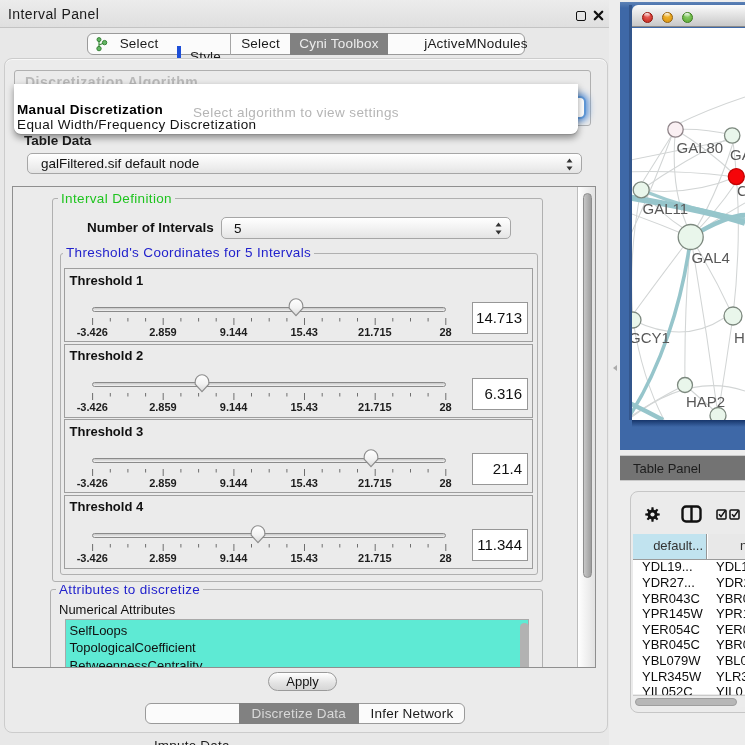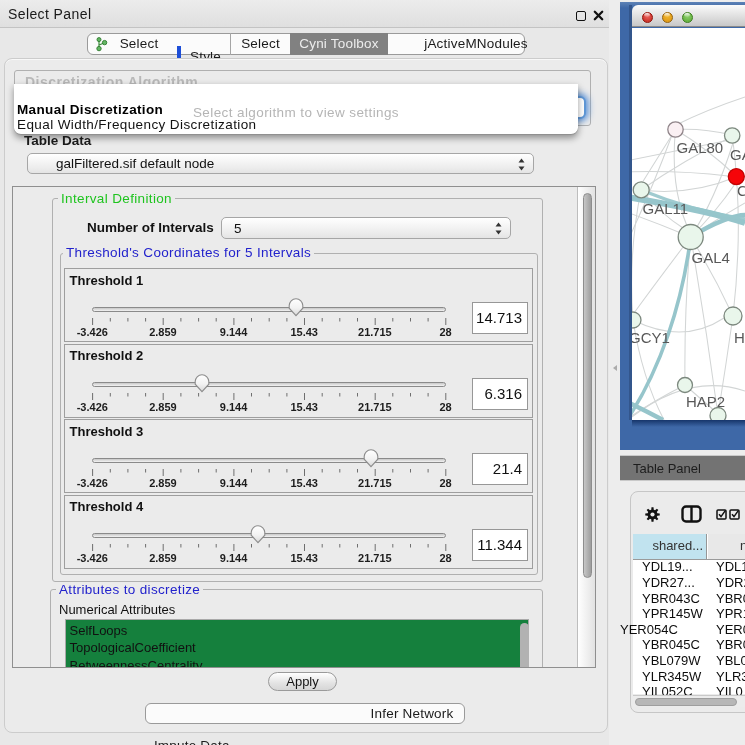--- a/index.html
+++ b/index.html
@@ -17,36 +17,36 @@
 .gtitle{position:absolute;background:#ebebeb;padding:0 3px;font-size:13.5px;letter-spacing:0.35px;line-height:13px;}
 #discgroup{left:14px;top:70px;width:577px;height:56px;}
 #disctitle{left:22px;top:75.5px;color:#b9b9b9;font-weight:bold;font-size:14px;letter-spacing:0.5px;}
 #combofocus{left:470px;top:96px;width:116px;height:23px;background:#fff;border:2px solid #5f97d6;border-radius:6px;box-sizing:border-box;box-shadow:0 0 6px 2.5px rgba(80,140,215,.9);}
 #popup{left:14px;top:84px;width:564px;height:50px;background:#ffffff;border-bottom:1.5px solid #909090;border-radius:0 0 7px 7px;box-shadow:0 3px 7px rgba(0,0,0,.4);}
 #popup .l1{position:absolute;left:0;top:1px;width:100%;text-align:center;font-size:13.5px;letter-spacing:0.4px;color:#b5b5b5;margin-top:20px;}
 #popup .l2{position:absolute;left:3px;top:17.5px;font-size:13.5px;letter-spacing:0.35px;font-weight:bold;color:#000;}
 #popup .l3{position:absolute;left:3px;top:32.5px;font-size:13.5px;letter-spacing:0.4px;color:#111;}
 #tabledata{left:24px;top:133.4px;font-size:13.5px;font-weight:bold;color:#1a1a1a;}
 .combo{position:absolute;background:linear-gradient(#ffffff,#ededed 70%,#e4e4e4);border:1px solid #a6a6a6;border-radius:5px;box-sizing:border-box;font-size:13.5px;color:#111;}
-#combo1{left:27px;top:152.5px;width:507px;height:21px;line-height:20px;padding-left:28px;}
+#combo1{left:27px;top:152.5px;width:555px;height:21px;line-height:20px;padding-left:13px;}
 
 #viewport{left:12px;top:186px;width:582px;height:480px;border:1px solid #8f8f8f;box-sizing:content-box;background:#ebebeb;overflow:hidden;}
 #vsb{left:564px;top:0;width:18px;height:480px;background:linear-gradient(90deg,#ffffff,#e2e2e2);border-left:1px solid #bdbdbd;box-sizing:border-box;}
 #vsbthumb{left:570px;top:6px;width:9px;height:385px;border-radius:4.5px;background:linear-gradient(90deg,#c6c6c6,#9d9d9d);border:1px solid #8d8d8d;box-sizing:border-box;}
 
 .thp{width:469px;height:74px;border:1px solid #9e9e9e;box-sizing:border-box;}
 .thlab{left:4.5px;top:3.5px;font-size:13px;font-weight:bold;color:#111;}
 .thtrack{left:27px;top:37.5px;width:354px;height:5px;border:1px solid #8a8a8a;border-radius:3px;background:linear-gradient(#c7c7c7,#f3f3f3);box-sizing:border-box;}
 .tlab{width:60px;text-align:center;font-size:11px;font-weight:bold;color:#1d1d1d;}
 .thval{left:407px;top:33px;width:56px;height:32px;background:#fff;border:1px solid #979797;box-sizing:border-box;font-size:15px;color:#111;text-align:right;padding-right:5px;line-height:30px;}
 #intgroup{left:39px;top:11px;width:491px;height:384px;}
 #coordgroup{left:47px;top:66px;width:478px;height:322px;}
 #attrgroup{left:37px;top:402px;width:493px;height:100px;}
 #numattr{left:46px;top:414.6px;font-size:13px;font-weight:normal;color:#111;}
-#attrlist{left:52px;top:432px;width:464px;height:60px;background:#15803d;border:1px solid #a9a9a9;box-sizing:border-box;}
+#attrlist{left:52px;top:432px;width:464px;height:60px;background:#5eead4;border:1px solid #a9a9a9;box-sizing:border-box;}
 .attritem{position:absolute;left:3.5px;font-size:13px;color:#111;}
 #alsthumb{position:absolute;left:454px;top:3px;width:9px;height:54px;border-radius:4.5px;background:#b2b2b2;}
 #nilabel{left:74px;top:32.8px;font-size:13.5px;font-weight:bold;color:#111;}
 #combo2{left:208px;top:30px;width:290px;height:22px;line-height:21px;padding-left:12px;}
 #applybtn{left:268px;top:672px;width:69px;height:19px;border:1px solid #9a9a9a;border-radius:9.5px;background:linear-gradient(#ffffff,#e3e3e3 60%,#d6d6d6);box-sizing:border-box;text-align:center;font-size:13px;line-height:17px;color:#141414;}
 #btabs{left:145px;top:703px;width:320px;height:21px;background:#fbfbfb;border:1px solid #9a9a9a;border-radius:6px;box-sizing:border-box;}
 
 #rightbg{left:609px;top:0;width:136px;height:745px;background:#ededed;}
 #bluewin{left:620px;top:2px;width:125px;height:448px;background:linear-gradient(#5d82b6,#3e68a7 6px);}
 #mactb{left:632px;top:5px;width:113px;height:22px;background:linear-gradient(#fbfbfb,#c8c8c8);border-bottom:1px solid #8a8a8a;border-radius:6px 0 0 0;box-sizing:border-box;}
@@ -61,21 +61,21 @@
 #hc1{position:absolute;left:0;top:0;width:74px;height:24.5px;background:#c1e3ef;border-right:1px solid #969696;box-sizing:border-box;font-size:13px;color:#333;text-align:right;padding-right:3px;line-height:24.5px;}
 #hc2{position:absolute;left:75px;top:0;width:37px;height:24.5px;background:#e8e8e8;font-size:13px;color:#333;line-height:24.5px;padding-left:32px;}
 .trow{position:absolute;font-size:13px;line-height:15.6px;color:#0d0d0d;white-space:nowrap;}
 #hsb{left:633px;top:694.5px;width:112px;height:12px;background:#ececec;border-top:1px solid #c9c9c9;box-sizing:border-box;}
 #hsbthumb{position:absolute;left:2px;top:2px;width:102px;height:8px;border-radius:4px;background:#b7b7b7;border:1px solid #9e9e9e;box-sizing:border-box;}
 #divarrow{left:612.5px;top:365px;width:0;height:0;border-top:3.5px solid transparent;border-bottom:3.5px solid transparent;border-right:4.5px solid #ababab;}
 </style></head><body>
 <div id="root">
 
 <div id="titlebar" class="abs">
-      <span class="t">Select Panel</span>
+      <span class="t">Interval Panel</span>
     </div>
 <div id="floaticon" class="abs"></div>
 <svg class="abs" style="left:592.5px;top:10px;" width="11" height="11" viewBox="0 0 11 11">
 <path d="M1.8,1.8 L9.2,9.2 M9.2,1.8 L1.8,9.2" stroke="#111" stroke-width="2.3" stroke-linecap="round"></path>
     </svg>
 <div id="tabstrip" class="abs"></div>
 <div class="tabseg abs" style="left:87px;width:90px;top:33px;border-radius:6px 0 0 6px;"><svg style="position:absolute;left:9px;top:4px;" width="12" height="15" viewBox="0 0 12 15">
 <path d="M3,3 V12 M3,8 L8,6" stroke="#3c8a3c" stroke-width="1.2" fill="none"></path>
 <circle cx="3" cy="2.6" r="2" fill="#63b763" stroke="#2f7a2f" stroke-width="0.9"></circle>
 <circle cx="8.6" cy="5.6" r="2.2" fill="#63b763" stroke="#2f7a2f" stroke-width="0.9"></circle>
@@ -293,20 +293,21 @@
 <div id="attrlist" class="abs">
         <div class="attritem" style="top:2.8px;">SelfLoops</div>
 <div class="attritem" style="top:20.4px;">TopologicalCoefficient</div>
 <div class="attritem" style="top:37.6px;">BetweennessCentrality</div>
         <div id="alsthumb"></div>
       </div>
 </div>
 <div id="applybtn" class="abs">Apply</div>
 <div id="btabs" class="abs"></div>
 <div class="tabseg abs" style="left:145px;width:93.5px;top:703px;height:21px;line-height:21px;border-radius:6px 0 0 6px;margin-top:32px;">Impute Data</div>
+<div class="tabseg tabdark abs" style="left:238.5px;width:120.5px;top:703px;height:21px;line-height:21px;color:#d9d9d9;">Discretize Data</div>
 <div class="tabseg abs" style="left:359px;width:106px;top:703px;height:21px;line-height:21px;border-radius:0 6px 6px 0;">Infer Network</div>
 <div id="rightbg" class="abs"></div>
 <div id="bluewin" class="abs"></div>
 <div id="mactb" class="abs"></div>
 <div class="light abs" style="left:641.5px;background:radial-gradient(circle at 50% 35%, #ec6560, #cf3830 65%, #cf3830);border:1px solid #8f1007;box-sizing:border-box;">
       <i style="display:block;position:absolute;left:18%;top:5%;width:62%;height:42%;border-radius:50%;background:linear-gradient(rgba(255,255,255,.95),rgba(255,255,255,.06));"></i>
     </div>
 <div class="light abs" style="left:661.5px;background:radial-gradient(circle at 50% 35%, #f0b72f, #e29e1a 65%, #e29e1a);border:1px solid #93600a;box-sizing:border-box;">
       <i style="display:block;position:absolute;left:18%;top:5%;width:62%;height:42%;border-radius:50%;background:linear-gradient(rgba(255,255,255,.95),rgba(255,255,255,.06));"></i>
     </div>
@@ -384,32 +385,32 @@
 <svg class="abs" style="left:715.5px;top:509px;" width="11" height="11" viewBox="0 0 11 11">
 <rect x="1" y="1" width="9" height="9" rx="1" fill="none" stroke="#111" stroke-width="1.5"></rect>
 <path d="M3,5.3 L5,7.6 L9.3,1.6" fill="none" stroke="#111" stroke-width="1.5"></path>
     </svg>
 <svg class="abs" style="left:728.5px;top:509px;" width="11" height="11" viewBox="0 0 11 11">
 <rect x="1" y="1" width="9" height="9" rx="1" fill="none" stroke="#111" stroke-width="1.5"></rect>
 <path d="M3,5.3 L5,7.6 L9.3,1.6" fill="none" stroke="#111" stroke-width="1.5"></path>
     </svg>
 <div id="tblwhite" class="abs"></div>
 <div id="tblheadrow" class="abs">
-      <div id="hc1">shared...</div>
+      <div id="hc1">default...</div>
       <div id="hc2">na</div>
     </div>
 <div class="trow abs" style="left:642px;top:559.4px;">YDL19...</div>
 <div class="trow abs" style="left:716px;top:559.4px;">YDL1</div>
 <div class="trow abs" style="left:642px;top:575.0px;">YDR27...</div>
 <div class="trow abs" style="left:716px;top:575.0px;">YDR2</div>
 <div class="trow abs" style="left:642px;top:590.6px;">YBR043C</div>
 <div class="trow abs" style="left:716px;top:590.6px;">YBR0</div>
 <div class="trow abs" style="left:642px;top:606.2px;">YPR145W</div>
 <div class="trow abs" style="left:716px;top:606.2px;">YPR1</div>
-<div class="trow abs" style="left:620px;top:621.8px;">YER054C</div>
+<div class="trow abs" style="left:642px;top:621.8px;">YER054C</div>
 <div class="trow abs" style="left:716px;top:621.8px;">YER0</div>
 <div class="trow abs" style="left:642px;top:637.4px;">YBR045C</div>
 <div class="trow abs" style="left:716px;top:637.4px;">YBR0</div>
 <div class="trow abs" style="left:642px;top:653.0px;">YBL079W</div>
 <div class="trow abs" style="left:716px;top:653.0px;">YBL0</div>
 <div class="trow abs" style="left:642px;top:668.6px;">YLR345W</div>
 <div class="trow abs" style="left:716px;top:668.6px;">YLR3</div>
 <div class="trow abs" style="left:642px;top:684.2px;">YIL052C</div>
 <div class="trow abs" style="left:716px;top:684.2px;">YIL0</div>
 <div id="hsb" class="abs">

